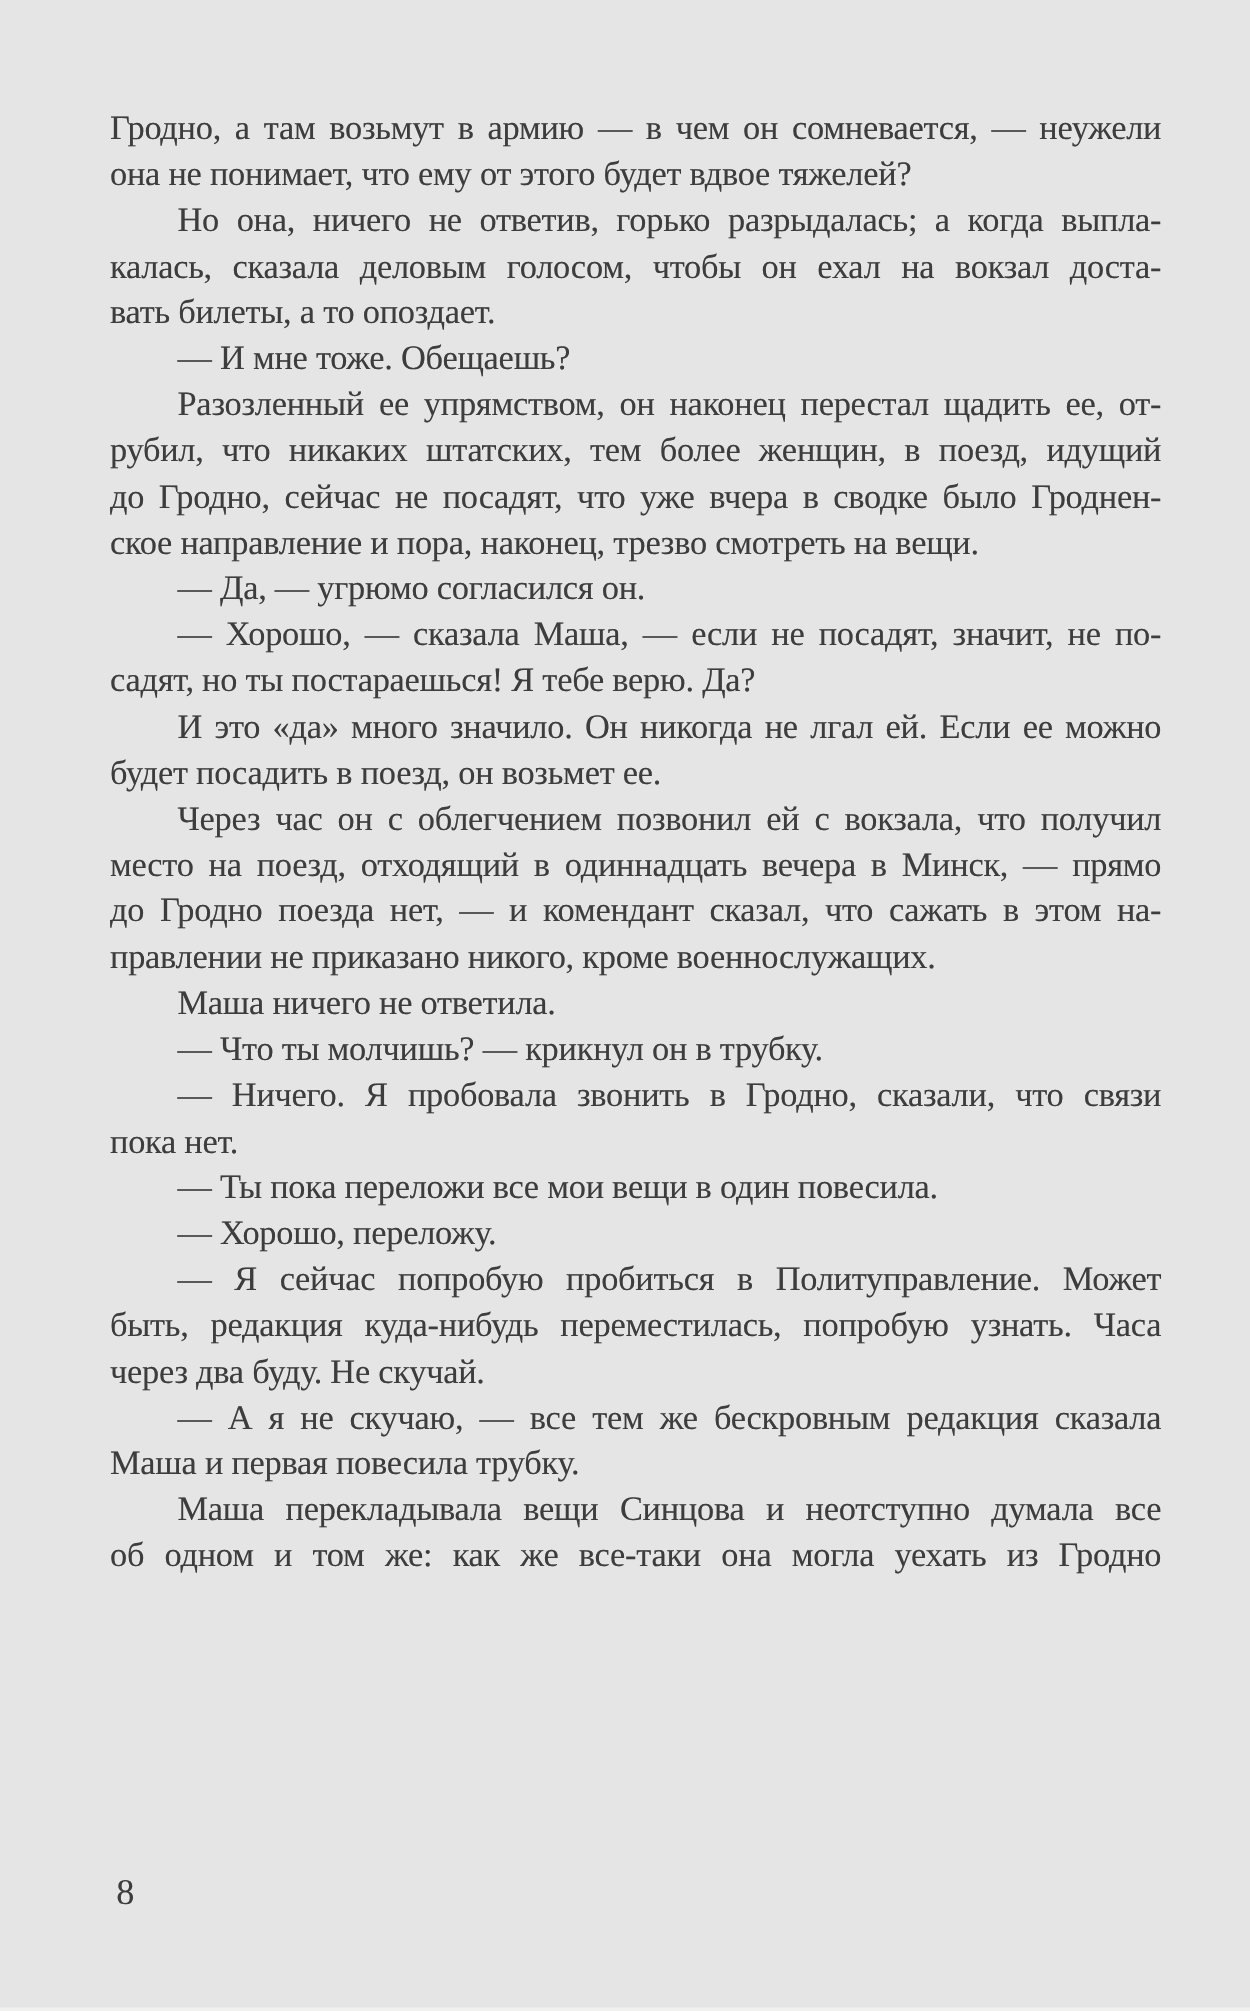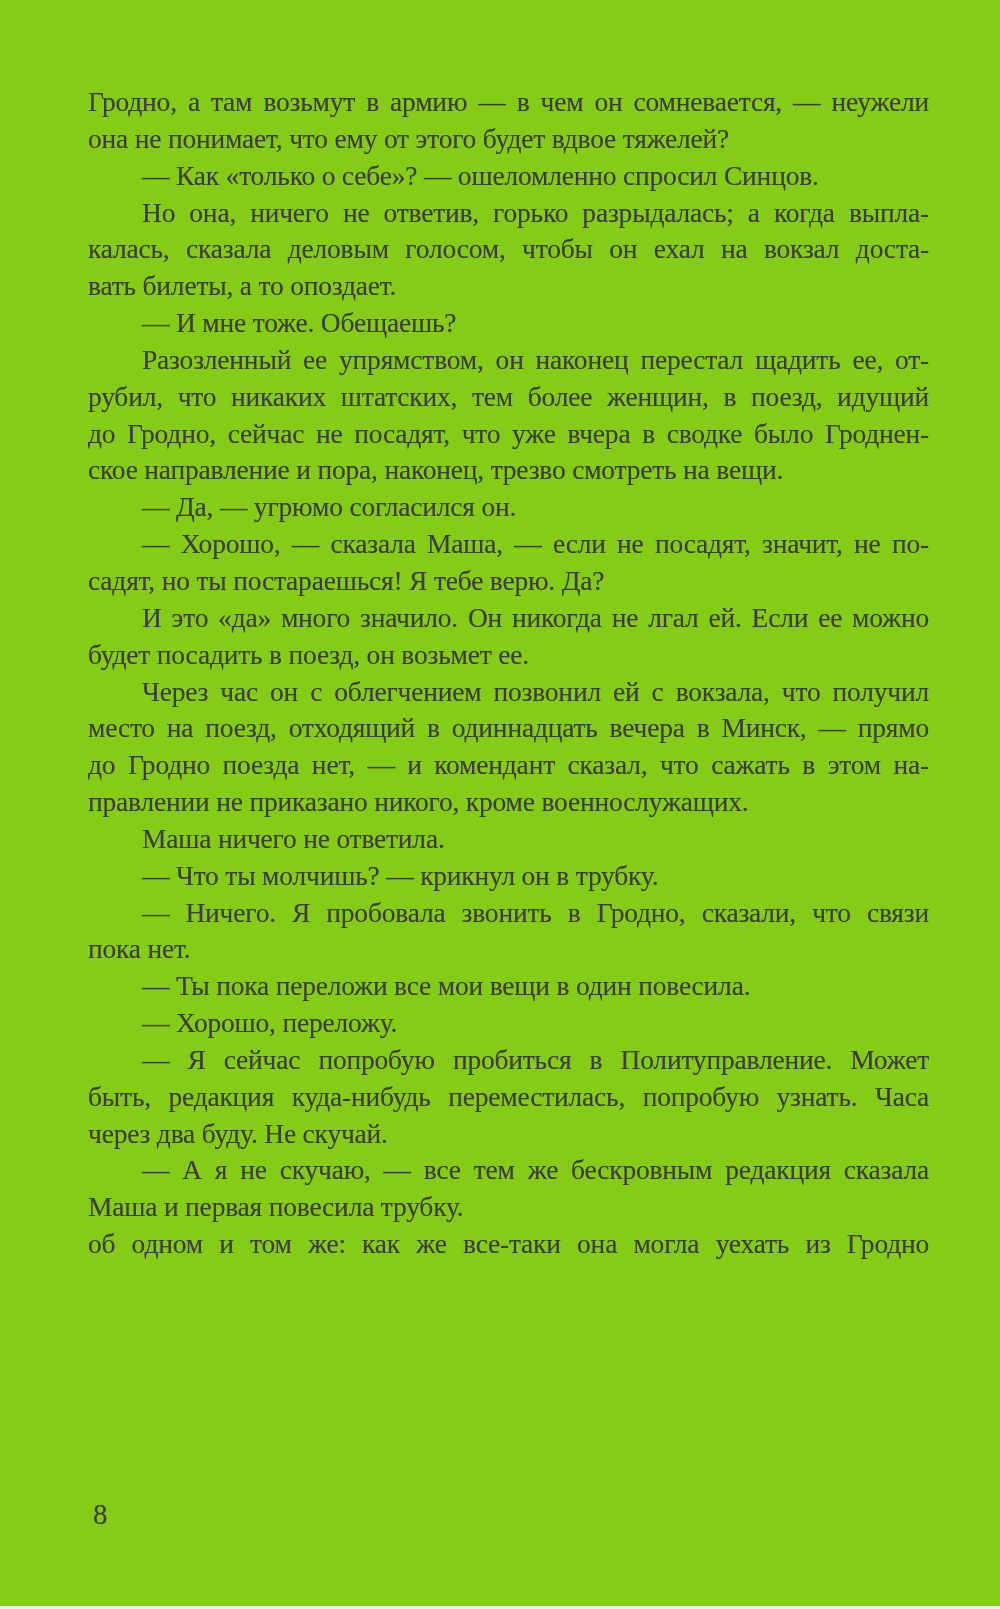--- a/index.html
+++ b/index.html
@@ -4,21 +4,21 @@
 <style>
   html, body {
     margin: 0;
     padding: 0;
     background: #ffffff;
   }
   .page {
     position: relative;
     width: 1000px;
     height: 1609px;
-    background: #84cc16;
+    background: #e5e5e5;
     overflow: hidden;
     font-family: "Liberation Serif", "DejaVu Serif", serif;
   }
   .text-block {
     position: absolute;
     left: 88px;
     top: 84px;
     width: 841px;
     color: #3d3d3d;
     font-size: 27.5px;
@@ -60,23 +60,20 @@
   }
 </style>
 </head>
 <body>
 
 <div class="page">
   <div class="text-block">
       <div class="paragraph">
         <div class="line">Гродно, а там возьмут в армию — в чем он сомневается, — неужели</div>
         <div class="line end">она не понимает, что ему от этого будет вдвое тяжелей?</div>
-      </div>
-      <div class="paragraph">
-        <div class="line indent end">— Как «только о себе»? — ошеломленно спросил Синцов.</div>
       </div>
       <div class="paragraph">
         <div class="line indent">Но она, ничего не ответив, горько разрыдалась; а когда выпла-</div>
         <div class="line">калась, сказала деловым голосом, чтобы он ехал на вокзал доста-</div>
         <div class="line end">вать билеты, а то опоздает.</div>
       </div>
       <div class="paragraph">
         <div class="line indent end">— И мне тоже. Обещаешь?</div>
       </div>
       <div class="paragraph">
@@ -121,18 +118,19 @@
       <div class="paragraph">
         <div class="line indent">— Я сейчас попробую пробиться в Политуправление. Может</div>
         <div class="line">быть, редакция куда-нибудь переместилась, попробую узнать. Часа</div>
         <div class="line end">через два буду. Не скучай.</div>
       </div>
       <div class="paragraph">
         <div class="line indent">— А я не скучаю, — все тем же бескровным редакция сказала</div>
         <div class="line end">Маша и первая повесила трубку.</div>
       </div>
       <div class="paragraph">
+        <div class="line indent">Маша перекладывала вещи Синцова и неотступно думала все</div>
         <div class="line">об одном и том же: как же все-таки она могла уехать из Гродно</div>
       </div>
     </div>
   <div class="page-number">8</div>
   <div class="bottom-edge"></div>
 </div>
 
 </body></html>

